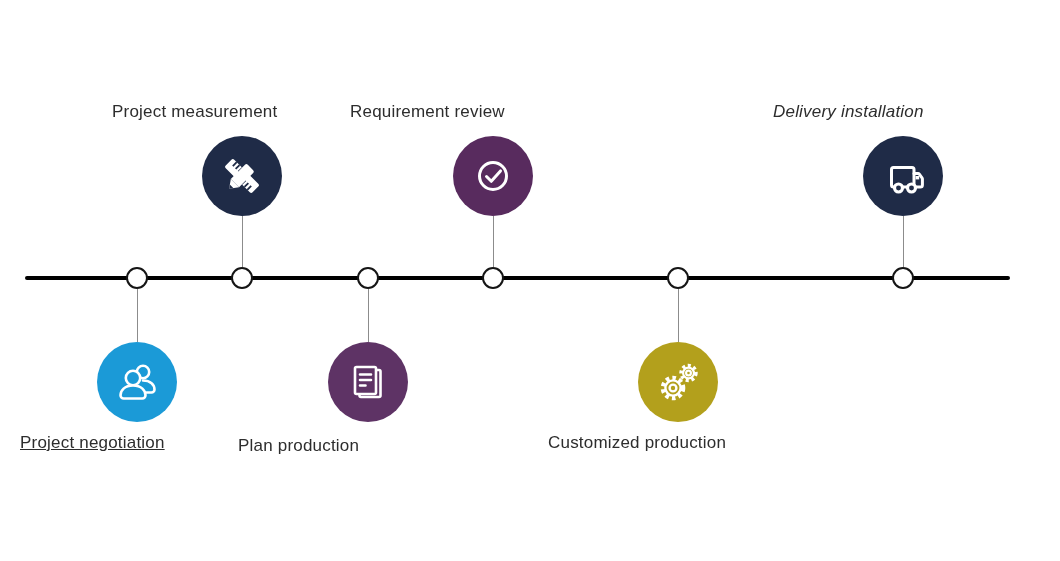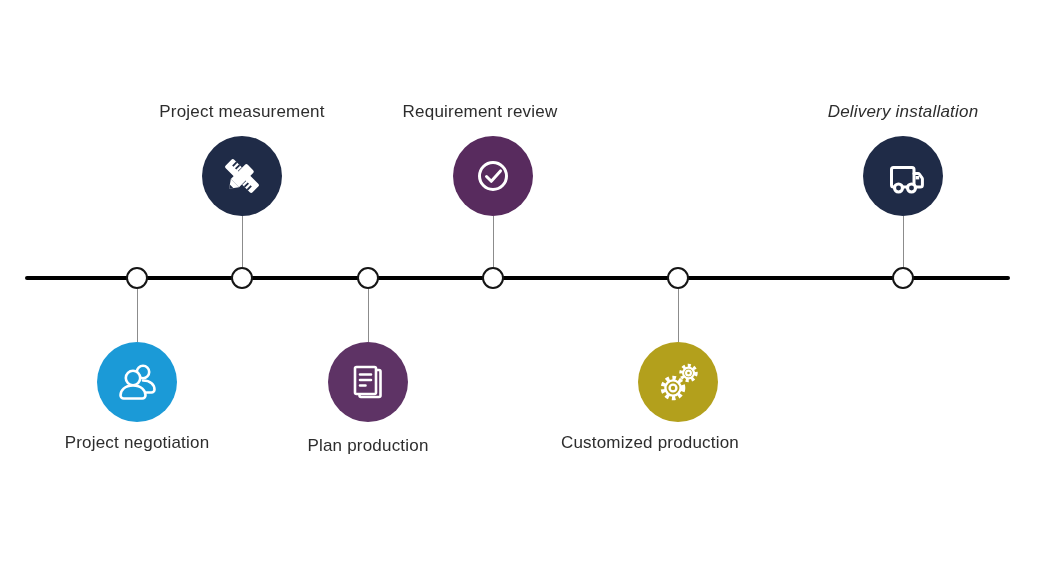--- a/index.html
+++ b/index.html
@@ -16,21 +16,21 @@
   }
   .connector{
     position:absolute;width:1px;background:#8c8c8c;
   }
   .big-circle{
     position:absolute;width:80px;height:80px;border-radius:50%;
     display:flex;align-items:center;justify-content:center;
   }
   .big-circle svg{width:48px;height:48px;display:block;}
   .stage-label{
-    position:absolute;width:260px;text-align:center;
+    position:absolute;width:260px;text-align:left;
     font-size:17px;line-height:20px;color:#2d2d2d;letter-spacing:0.2px;
   }
 </style>
 </head>
 <body>
 
 <div class="canvas">
 
   <div class="timeline-line"></div>
 
@@ -39,21 +39,21 @@
   <div class="big-circle" style="left: 97px; top: 342px; background-color: rgb(27, 154, 215); color: rgb(27, 154, 215);">
     <svg viewBox="0 0 48 48">
       <g fill="none" stroke="#ffffff" stroke-width="2.6" stroke-linecap="round" stroke-linejoin="round">
         <circle cx="30" cy="14" r="6.2"></circle>
         <path d="M30 22.5 c7.5 0 11.5 4.5 11.5 9 a3 3 0 0 1 -3 3 h-5"></path>
         <circle cx="20" cy="20" r="7.2" fill="currentColor"></circle>
         <path d="M20 27.5 c-8.5 0 -12.5 5 -12.5 9.8 a3.2 3.2 0 0 0 3.2 3.2 h18.6 a3.2 3.2 0 0 0 3.2 -3.2 c0 -4.8 -4 -9.8 -12.5 -9.8 z" fill="currentColor"></path>
       </g>
     </svg>
   </div>
-  <div class="stage-label" style="left:7px;top:433px;">Project negotiation</div>
+  <div class="stage-label" style="left:20px;top:433px;text-decoration:underline;">Project negotiation</div>
 
   <div class="connector" style="left:241.5px;top:216px;height:51px;"></div>
   <div class="node-dot" style="left:231px;"></div>
   <div class="big-circle" style="left: 202px; top: 136px; background-color: rgb(31, 43, 71); color: rgb(31, 43, 71);">
     <svg viewBox="0 0 48 48">
       <g transform="rotate(45 24 24)">
         <rect x="5" y="18" width="38" height="12" rx="2" fill="#ffffff"></rect>
         <path d="M10.5 18 v5.5 M14.5 18 v5.5 M18.5 18 v5.5 M29.5 30 v-5.5 M33.5 30 v-5.5 M37.5 30 v-5.5" stroke="currentColor" stroke-width="1.8" fill="none"></path>
       </g>
       <g transform="rotate(-45 24 24)">
@@ -97,21 +97,21 @@
       <g fill="none" stroke="#ffffff">
         <circle cx="19" cy="30" r="10" stroke-width="4.6" stroke-dasharray="3.5 3.1"></circle>
         <circle cx="19" cy="30" r="7.6" stroke-width="2.4"></circle>
         <circle cx="19" cy="30" r="3.4" stroke-width="2.4"></circle>
         <circle cx="34.5" cy="15" r="7.2" stroke-width="4" stroke-dasharray="2.9 2.6"></circle>
         <circle cx="34.5" cy="15" r="5.4" stroke-width="2.2"></circle>
         <circle cx="34.5" cy="15" r="2.4" stroke-width="2.2"></circle>
       </g>
     </svg>
   </div>
-  <div class="stage-label" style="left:520px;top:433px;">Customized production</div>
+  <div class="stage-label" style="left:548px;top:433px;">Customized production</div>
 
   <div class="connector" style="left:902.5px;top:216px;height:51px;"></div>
   <div class="node-dot" style="left:892px;"></div>
   <div class="big-circle" style="left: 863px; top: 136px; background-color: rgb(31, 43, 71); color: rgb(31, 43, 71);">
     <svg viewBox="0 0 48 48">
       <g fill="none" stroke="#ffffff" stroke-width="3" stroke-linejoin="round" stroke-linecap="round">
         <rect x="12.5" y="15.5" width="22.5" height="19.5" rx="2"></rect>
         <path d="M35 21.5 h4 a1.6 1.6 0 0 1 1.3 0.65 l2.7 3.7 a2 2 0 0 1 0.4 1.2 v5.95 a2 2 0 0 1 -2 2 h-6.4"></path>
         <rect x="36.6" y="24" width="3.6" height="3.4" fill="#ffffff" stroke="none"></rect>
         <circle cx="19.5" cy="36" r="4" fill="currentColor" stroke-width="3.1"></circle>

